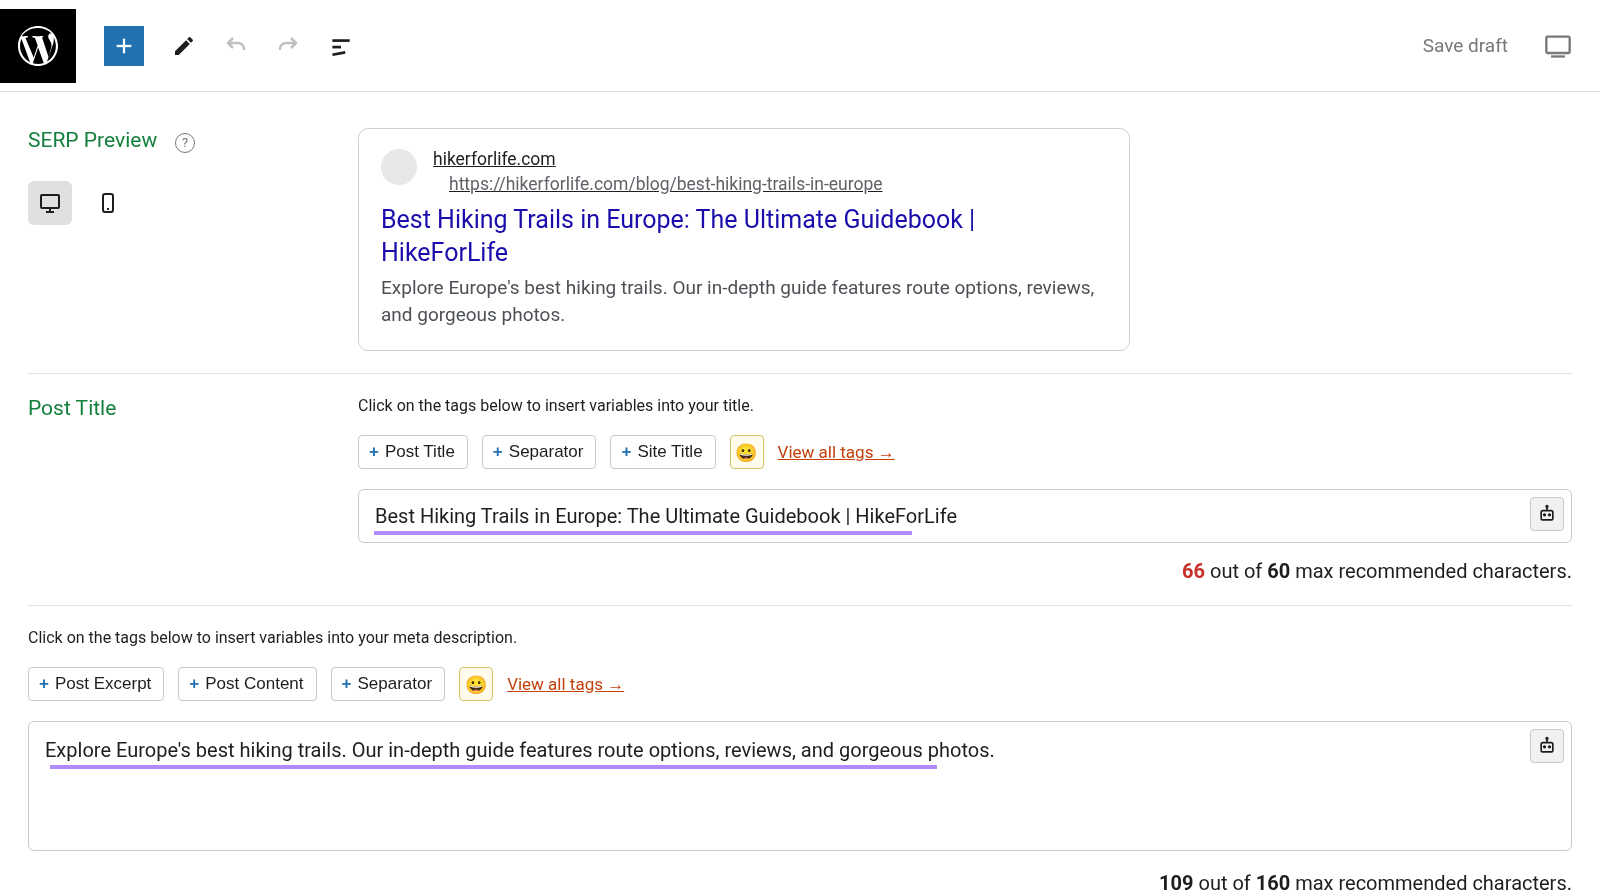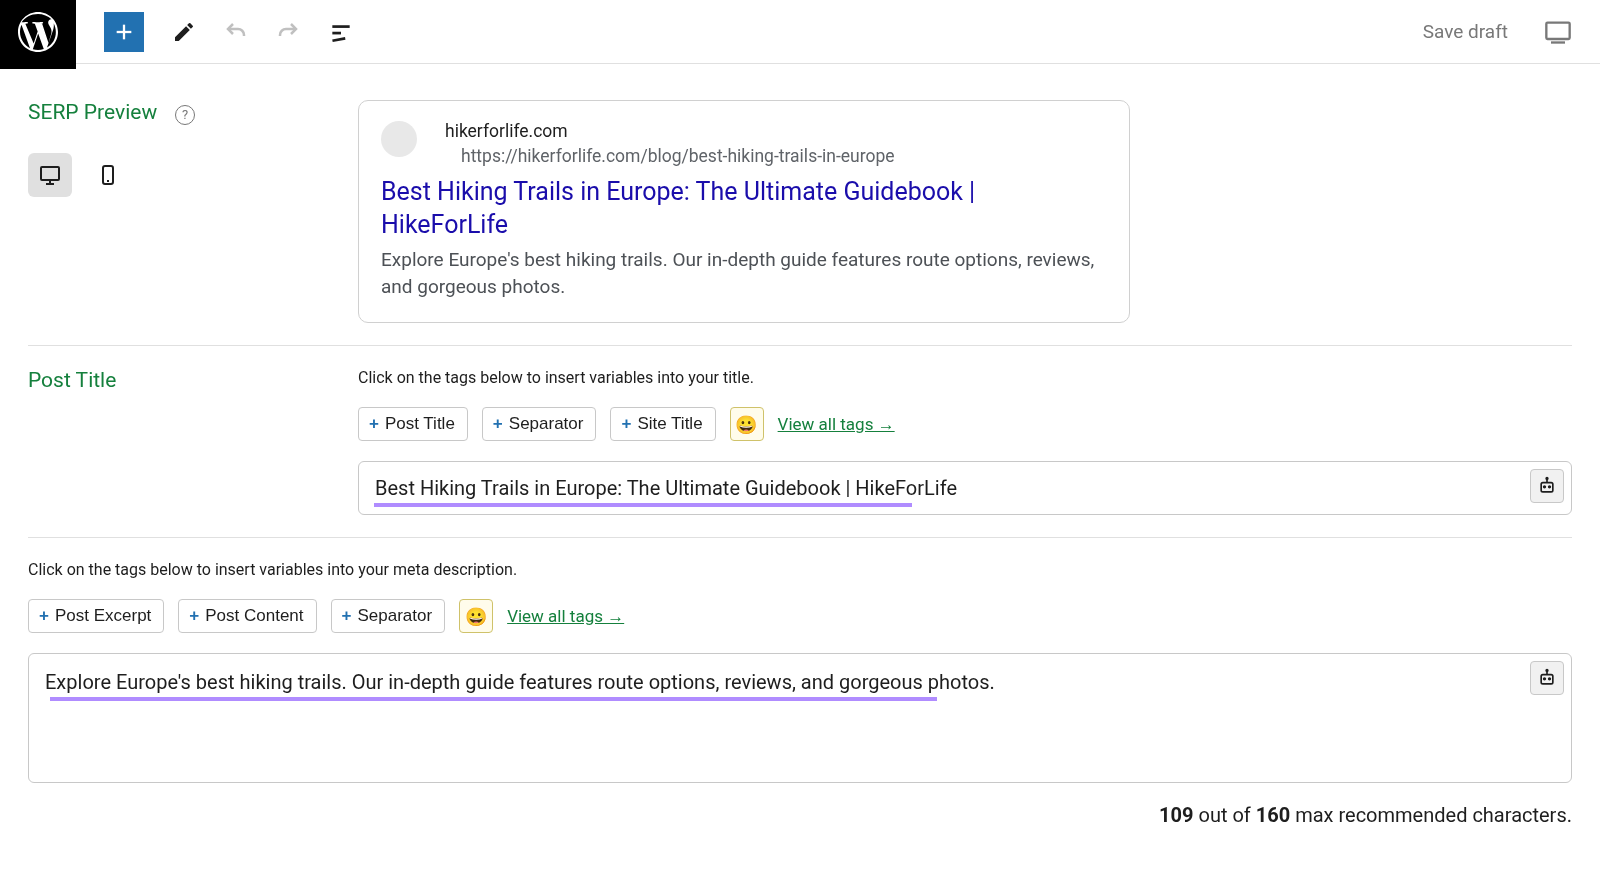--- a/index.html
+++ b/index.html
@@ -1,17 +1,17 @@
 <!DOCTYPE html>
 <html><head>
 <meta charset="utf-8">
 <style>
   * { box-sizing: border-box; margin: 0; padding: 0; }
   body { font-family: -apple-system, BlinkMacSystemFont, "Segoe UI", Roboto, Helvetica, Arial, sans-serif; background: #fff; color: #1e1e1e; }
-  .topbar { display: flex; align-items: center; height: 64px; border-bottom: 1px solid #e0e0e0; }
+  .topbar { display: flex; align-items: center; height: 92px; border-bottom: 1px solid #e0e0e0; }
   .wp-logo { width: 76px; height: 74px; background: #000; display: flex; align-items: center; justify-content: center; }
   .wp-logo svg { width: 40px; height: 40px; fill: #fff; }
   .topbar-left { display: flex; align-items: center; gap: 28px; padding: 0 28px; }
   .add-btn { width: 40px; height: 40px; background: #2271b1; color: #fff; display: flex; align-items: center; justify-content: center; font-size: 24px; border: none; cursor: pointer; }
   .toolbar-icon { color: #1e1e1e; display: flex; align-items: center; justify-content: center; cursor: pointer; }
   .toolbar-icon.dim { color: #c0c0c0; }
   .topbar-right { margin-left: auto; display: flex; align-items: center; gap: 36px; padding-right: 28px; }
   .save-draft { color: #787878; font-size: 19px; cursor: pointer; }
   .content { padding: 28px 28px 40px 28px; }
   .section { display: flex; border-bottom: 1px solid #e0e0e0; padding: 22px 0; }
@@ -19,32 +19,32 @@
   .section:last-child { border-bottom: none; }
   .label-col { width: 330px; flex-shrink: 0; }
   .label-title { font-size: 21px; font-weight: 400; color: #15803d; margin-top: 8px; }
   .help-icon { display: inline-flex; width: 20px; height: 20px; border: 1.5px solid #787878; border-radius: 50%; align-items: center; justify-content: center; font-size: 13px; color: #787878; margin-left: 14px; vertical-align: middle; }
   .device-toggle { display: flex; gap: 14px; margin-top: 28px; }
   .device-btn { width: 44px; height: 44px; border-radius: 6px; display: flex; align-items: center; justify-content: center; cursor: pointer; }
   .device-btn.active { background: #e0e0e0; }
   .device-btn svg { width: 24px; height: 24px; stroke: #1e1e1e; fill: none; stroke-width: 2; }
   .content-col { flex: 1; }
   .serp-card { border: 1px solid #d0d0d0; border-radius: 10px; padding: 18px 22px 22px 22px; max-width: 772px; }
-  .serp-head { display: flex; align-items: flex-start; gap: 28px; }
+  .serp-head { display: flex; align-items: flex-start; gap: 16px; text-decoration: underline; }
   .favicon { width: 36px; height: 36px; border-radius: 50%; background: #e8e8e8; flex-shrink: 0; margin-top: 2px; }
   .serp-domain { font-size: 17.5px; color: #1e1e1e; line-height: 1.4; }
   .serp-url { font-size: 17.5px; color: #5f6368; line-height: 1.4; margin-left: 16px; }
   .serp-title { font-size: 25px; color: #1a0dab; margin-top: 8px; line-height: 1.3; }
   .serp-desc { font-size: 19px; color: #4d5156; margin-top: 6px; line-height: 1.4; }
   .instruction { font-size: 16px; color: #1e1e1e; }
   .tag-row { display: flex; align-items: center; gap: 14px; margin-top: 20px; flex-wrap: wrap; }
   .tag-btn { border: 1px solid #c8c8c8; border-radius: 4px; background: #fff; padding: 6px 12px 6px 10px; display: flex; align-items: center; gap: 6px; font-size: 17px; color: #1e1e1e; cursor: pointer; }
   .tag-plus { color: #2271b1; font-weight: 700; font-size: 17px; }
   .emoji-btn { border: 1px solid #cfc26a; background: #fffceb; border-radius: 4px; width: 34px; height: 34px; display: flex; align-items: center; justify-content: center; font-size: 18px; cursor: pointer; }
-  .view-tags { color: #15803d; font-size: 17px; text-decoration: underline; cursor: pointer; }
+  .view-tags { color: #c2410c; font-size: 17px; text-decoration: underline; cursor: pointer; }
   .field-wrap { position: relative; margin-top: 20px; }
   .title-field, .desc-field { width: 100%; border: 1px solid #c8c8c8; border-radius: 6px; padding: 14px 60px 14px 16px; font-size: 20px; font-family: inherit; color: #1e1e1e; resize: none; }
   .desc-field { min-height: 130px; line-height: 1.4; }
   .underline-hl { position: absolute; height: 4px; background: #b08cff; }
   .ai-btn { position: absolute; top: 8px; right: 8px; width: 34px; height: 34px; border: 1px solid #c8c8c8; border-radius: 4px; background: #f1f1f1; display: flex; align-items: center; justify-content: center; cursor: pointer; }
   .counter { text-align: right; font-size: 20px; color: #1e1e1e; margin-top: 16px; }
   .counter .over { color: #c9302c; font-weight: 700; }
   .counter .bold { font-weight: 700; }
 </style>
 </head>
@@ -164,20 +164,23 @@
         <div class="ai-btn">
           <svg width="20" height="20" viewBox="0 0 24 24" fill="none" stroke="#1e1e1e" stroke-width="2">
               <rect x="5" y="8" width="14" height="11" rx="2"></rect>
               <circle cx="9" cy="13" r="1" fill="#1e1e1e"></circle>
               <circle cx="15" cy="13" r="1" fill="#1e1e1e"></circle>
               <line x1="12" y1="8" x2="12" y2="4"></line>
               <circle cx="12" cy="3" r="1"></circle>
             </svg>
         </div>
       </div>
+      <div class="counter">
+        <span class="over">66</span><span> out of </span><span class="bold">60</span><span> max recommended characters.</span>
+      </div>
     </div>
   </div>
 
   <div class="section">
     <div class="content-col">
       <div class="instruction">Click on the tags below to insert variables into your meta description.</div>
       <div class="tag-row">
         <button class="tag-btn">
             <span class="tag-plus">+</span>
             <span>Post Excerpt</span>

